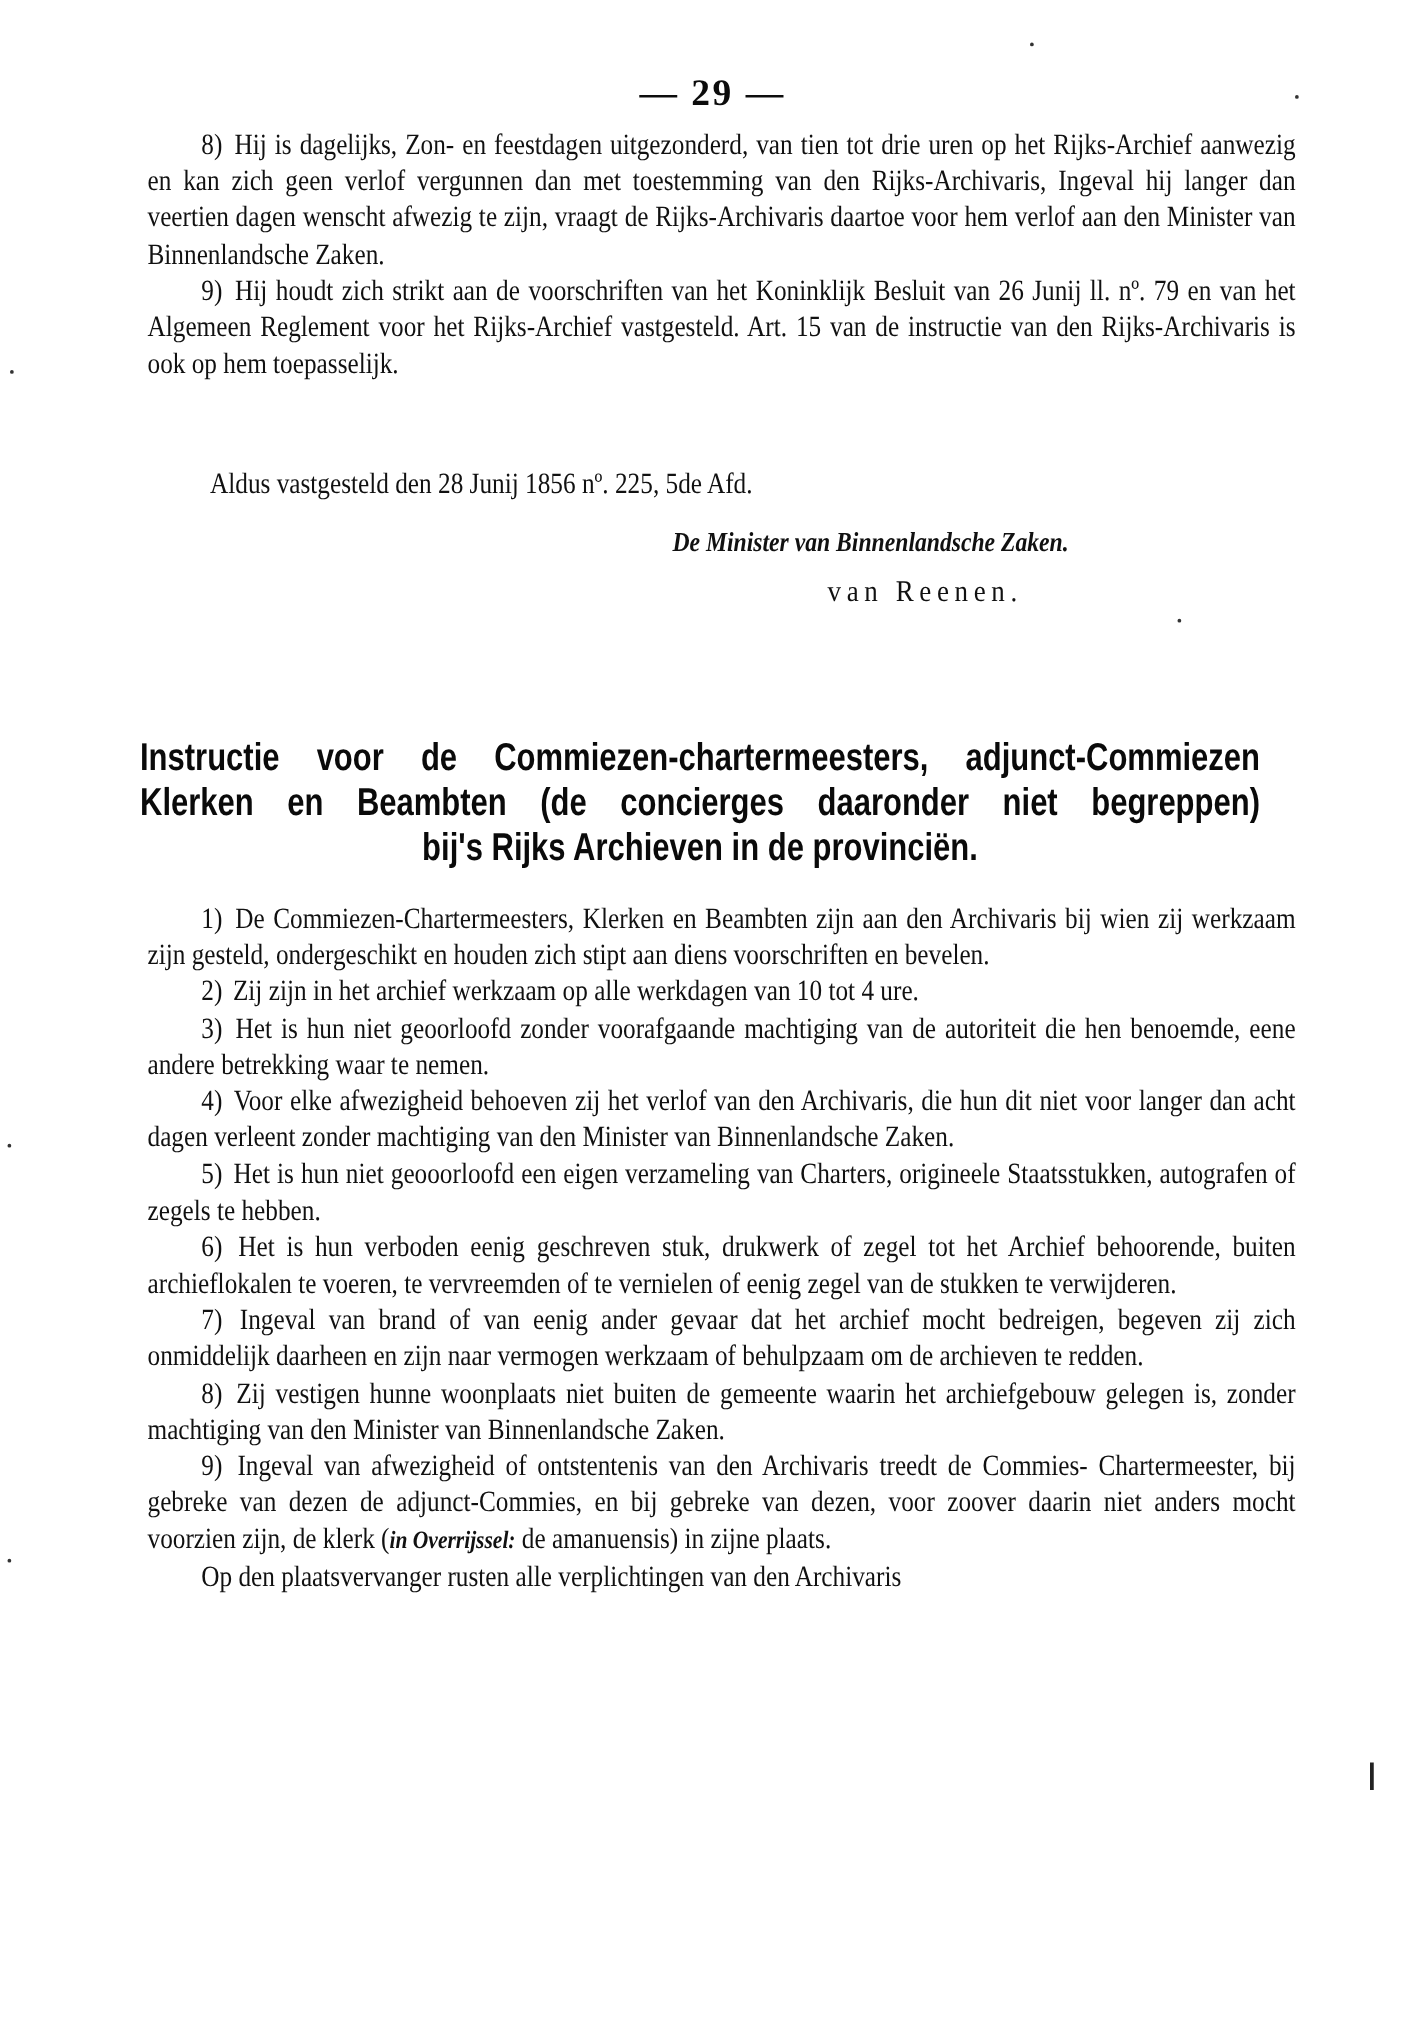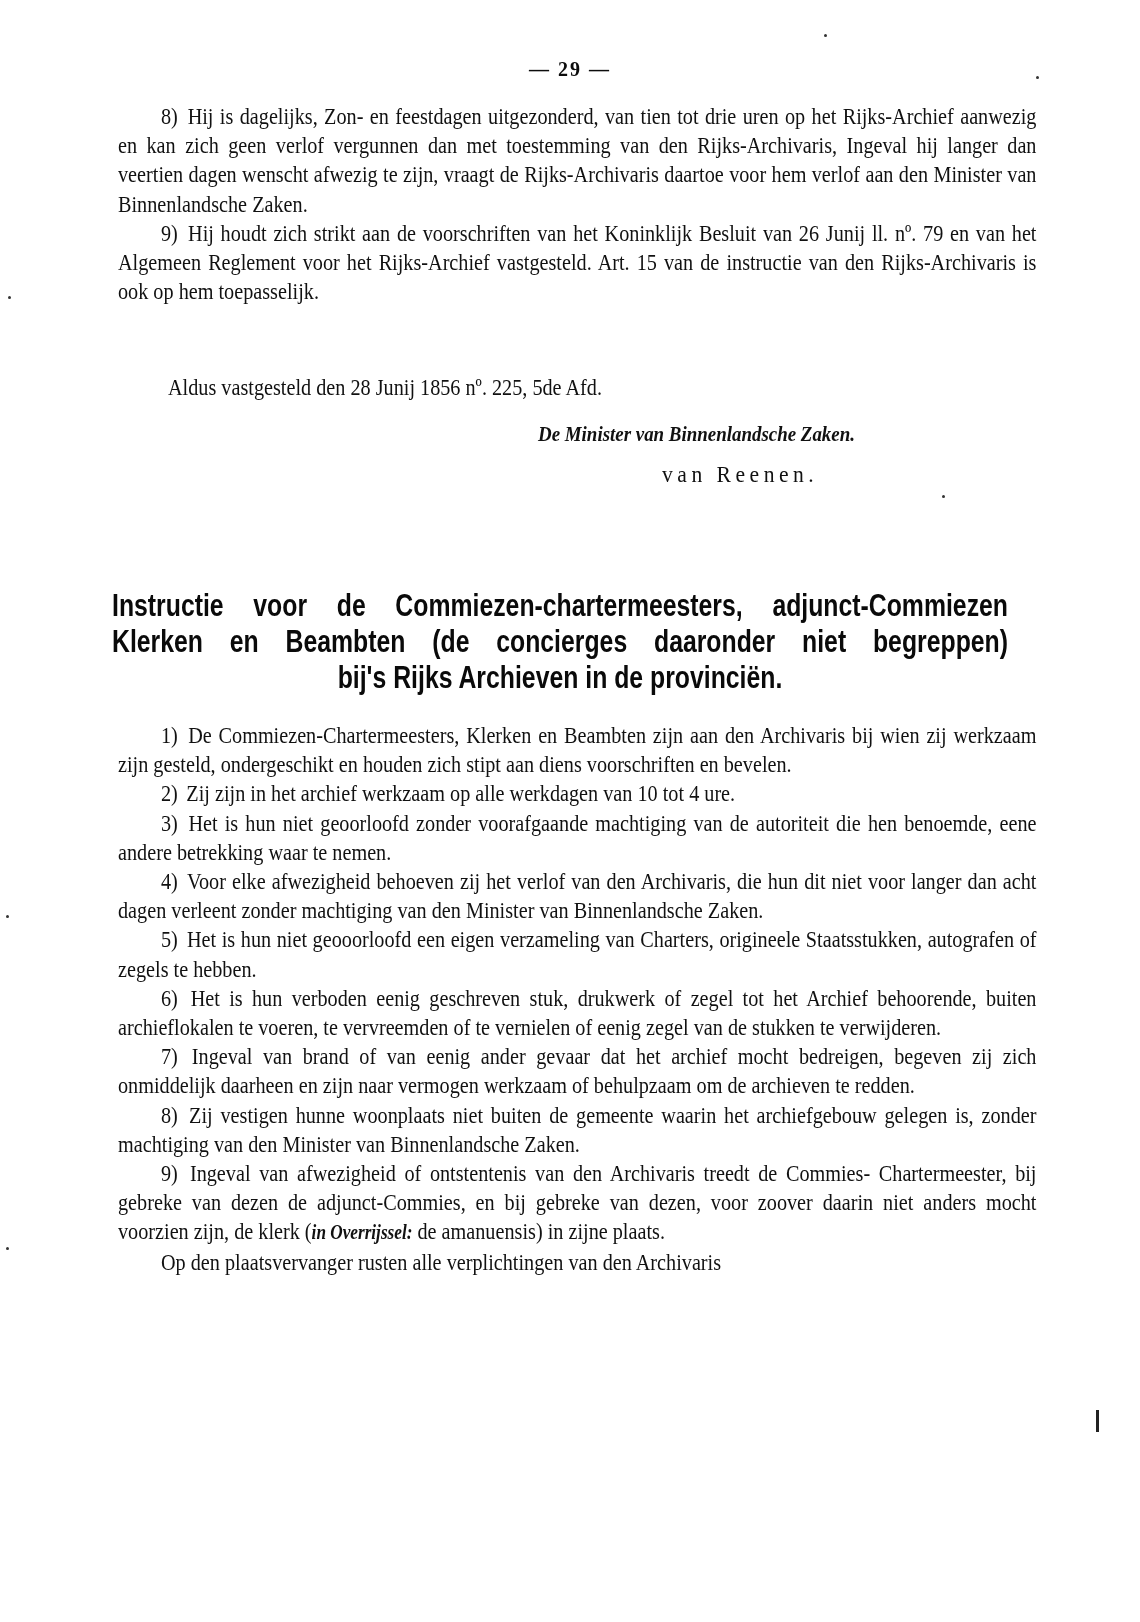--- a/index.html
+++ b/index.html
@@ -3,21 +3,21 @@
 <meta charset="utf-8">
 <style>
   html, body { margin: 0; padding: 0; background: #ffffff; }
   body {
     width: 1140px; height: 1622px; position: relative; overflow: hidden;
     font-family: "Liberation Serif", "DejaVu Serif", serif;
     color: #111111;
   }
   .page-number {
     position: absolute; top: 58px; left: 0; width: 1140px; text-align: center;
-    font-family: "Liberation Serif", serif; font-weight: bold; font-size: 20px;
+    font-family: "Liberation Serif", serif; font-weight: bold; font-size: 30px;
     letter-spacing: 2px; color: #0c0c0c;
   }
   .text-block {
     position: absolute; left: 118px; width: 918px;
     font-size: 23.5px; line-height: 29.2px; text-align: justify;
     transform: scaleX(0.86); transform-origin: left top;
   }
   .text-block.wide { width: 1068px; }
   .para { margin: 0; text-indent: 50px; }
   .para .num { margin-right: 4px; }

